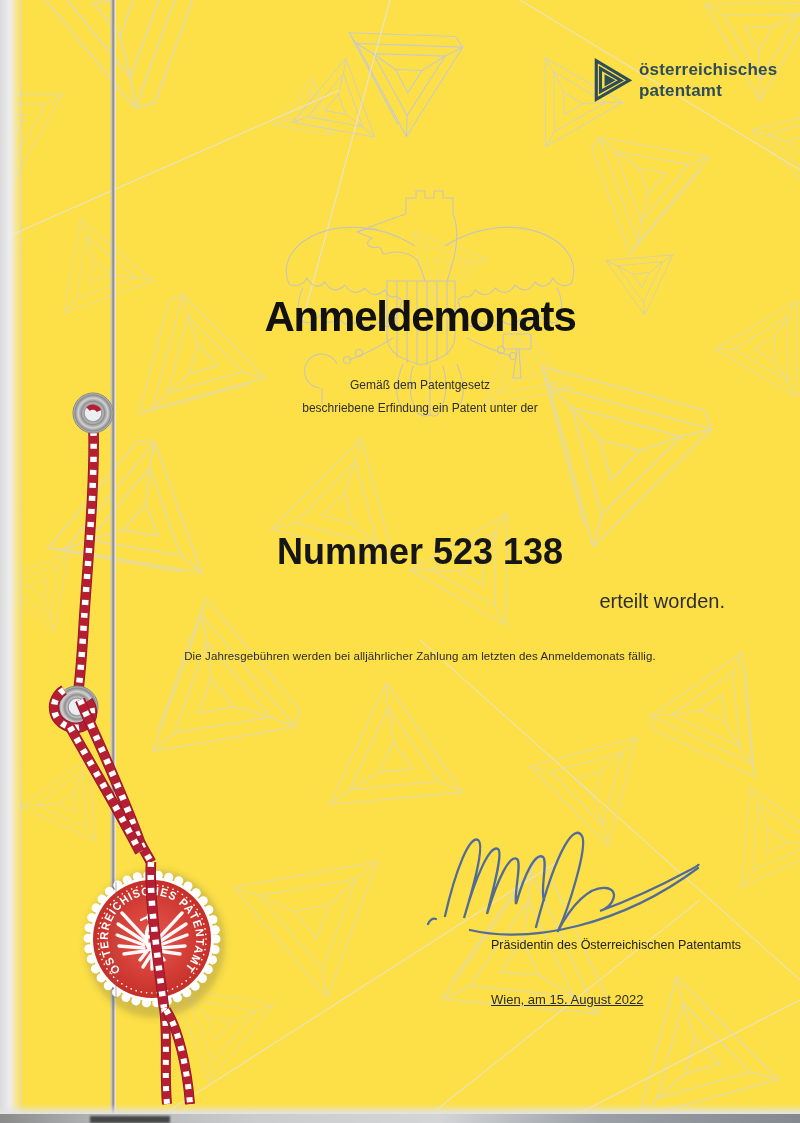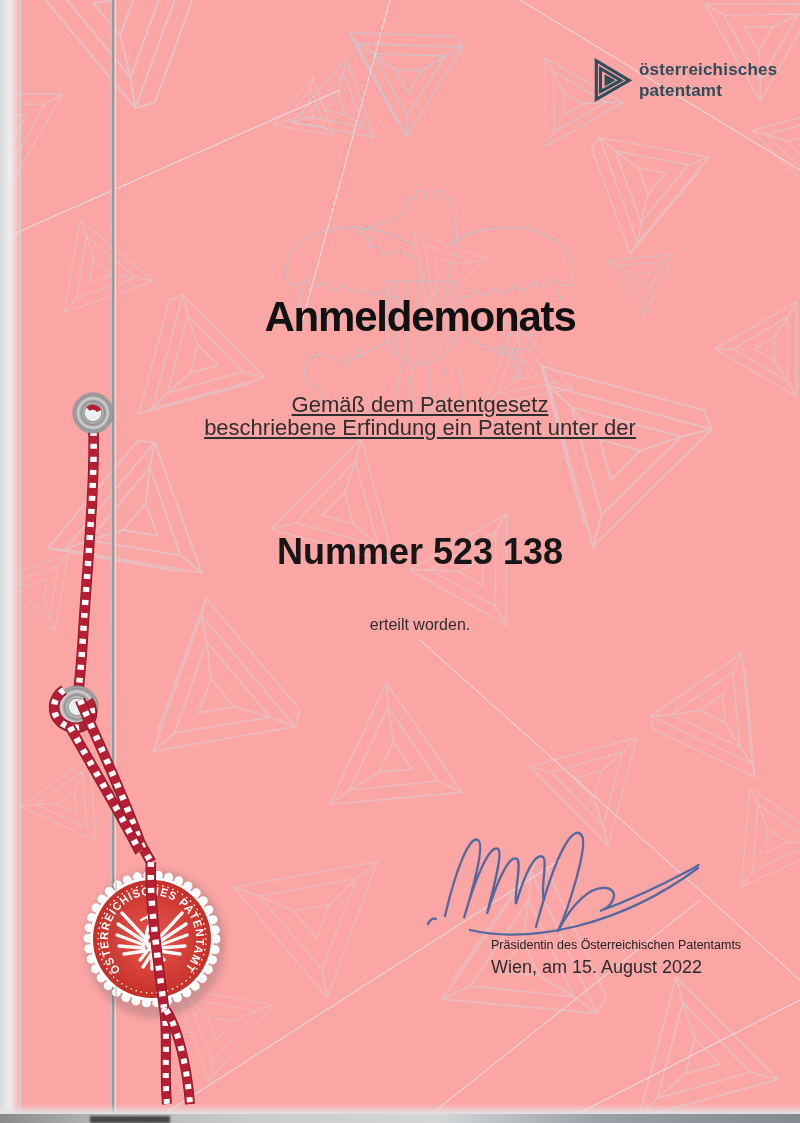--- a/index.html
+++ b/index.html
@@ -1,48 +1,48 @@
 <!DOCTYPE html>
 <html><head>
 <meta charset="utf-8">
 <style>
   html,body{margin:0;padding:0;}
   body{width:800px;height:1123px;position:relative;overflow:hidden;
        font-family:"Liberation Sans","DejaVu Sans",sans-serif;background:#ffffff;}
   .abs{position:absolute;}
   
-  #page{position:absolute;inset:0;background:#fca5a5;}
+  #page{position:absolute;inset:0;background:#fde047;}
   
   #left-edge{left:0;top:0;width:22px;height:1123px;
      background:linear-gradient(to right,#dadada,#eeeeee 45%,rgba(251,251,251,0));z-index:4;}
   #left-edge-line{left:20px;top:0;width:1px;height:1123px;background:#d6d6d6;z-index:4;}
   
   #fold-line{left:110px;top:0;width:6px;height:1116px;
      background:linear-gradient(to right,rgba(190,190,190,.15),#c2c2c2 30%,#7c7c7c 52%,#b5b5b5 68%,rgba(255,255,255,.7));z-index:5;}
   
   #bottom-band{left:0;bottom:0;width:800px;height:9px;z-index:9;
      background:linear-gradient(to right,#8a8a8a,#b2b4b6 12%,#caccce 32%,#d3d5d7 55%,#9aa0a6 75%,#84898f 100%);}
   #bottom-band-fade{left:0;bottom:9px;width:800px;height:10px;z-index:9;
      background:linear-gradient(to bottom,rgba(230,231,233,0),#e2e3e5);}
   #bottom-dark-corner{left:90px;bottom:0;width:80px;height:7px;background:#474747;z-index:10;filter:blur(1px);}
   
   #logo{left:590px;top:54px;width:200px;height:60px;z-index:6;display:flex;align-items:flex-start;}
   #logo-text{margin-left:7px;margin-top:5px;color:#2e4d58;font-weight:700;
      font-size:17px;line-height:21px;letter-spacing:.2px;}
   
   .centercol{left:115px;width:610px;text-align:center;z-index:6;color:#1d1d1d;}
   #title{top:293px;font-size:42px;font-weight:700;letter-spacing:-1.2px;color:#111;}
-  #intro{top:394px;font-size:22px;line-height:22.5px;color:#2e2e2e;text-decoration:underline;}
+  #intro{top:374px;font-size:12px;line-height:22.5px;color:#2e2e2e;}
   #number{top:531px;font-size:36px;font-weight:700;color:#161616;}
-  #granted{top:616px;font-size:16px;color:#2e2e2e;}
+  #granted{top:590px;font-size:20px;color:#2e2e2e;text-align:right;}
   #fees{top:650px;font-size:11.5px;color:#2b2b2b;letter-spacing:.1px;}
   
   #sig-svg{left:420px;top:812px;z-index:6;}
   #name-block{left:491px;top:937px;z-index:6;font-size:12.5px;line-height:16px;color:#222;}
-  #place-date{left:491px;top:957px;z-index:6;font-size:18px;color:#2b2b2b;}
+  #place-date{left:491px;top:992px;z-index:6;font-size:13px;color:#2b2b2b;text-decoration:underline;}
   
   #bg-svg{left:0;top:0;z-index:1;}
   #eagle-svg{left:275px;top:188px;z-index:2;}
   #bind-svg{left:0;top:0;z-index:7;}
 </style>
 </head>
 <body>
 
 <div id="page">
 
@@ -161,20 +161,21 @@
 
   <div id="intro" class="abs centercol">
     <div>Gemäß dem Patentgesetz</div>
     <div>beschriebene Erfindung ein Patent unter der</div>
   </div>
 
   <div id="number" class="abs centercol">Nummer 523 138</div>
 
   <div id="granted" class="abs centercol">erteilt worden.</div>
 
+  <div id="fees" class="abs centercol">Die Jahresgebühren werden bei alljährlicher Zahlung am letzten des Anmeldemonats fällig.</div>
 
   <svg id="sig-svg" class="abs" width="300" height="135" viewBox="0 0 300 135">
     <g fill="none" stroke="#44639e" stroke-width="2.3" stroke-linecap="round" opacity=".92">
       <path d="M25,104 C36,56 50,23 58,28 C66,33 50,86 44,106 C56,64 70,32 78,37 C84,41 70,88 67,102 C78,66 90,42 97,47 C102,51 94,80 96,92 C105,60 116,40 123,45 C128,49 120,78 124,88"></path>
       <path d="M116,115 C138,32 155,12 162,24 C168,35 148,98 138,119"></path>
       <path d="M138,119 C152,92 170,74 186,76 C200,78 194,94 180,99 C210,88 240,74 268,59 C276,55 280,52 278,53"></path>
       <path d="M50,118 C110,132 200,114 278,56"></path>
       <path d="M8,112 C10,108 13,106 16,107"></path>
     </g>
   </svg>

